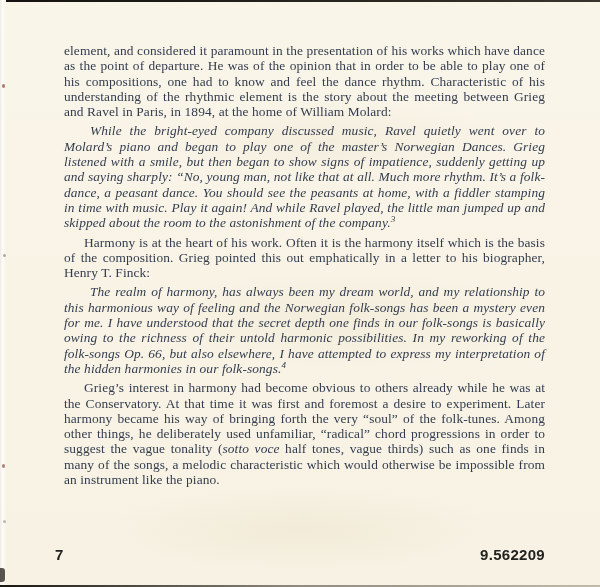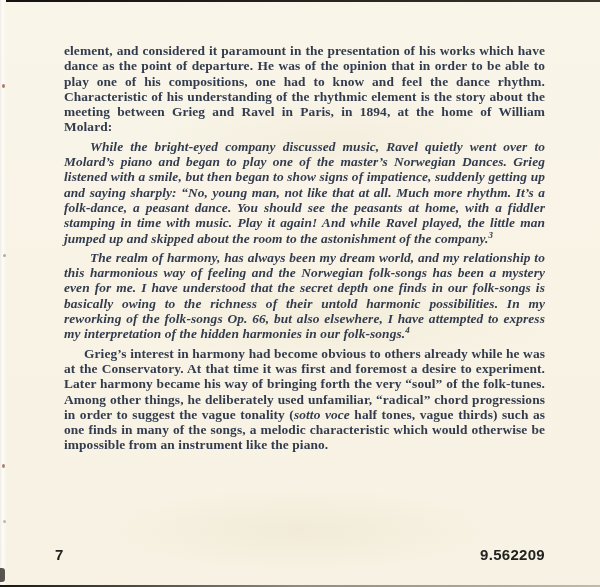--- a/index.html
+++ b/index.html
@@ -39,21 +39,21 @@
     position: absolute; left: 0; bottom: 5px; width: 5px; height: 14px;
     background: #3c3730; border-radius: 0 3px 3px 0; opacity: .85;
   }
   .text-block {
     position: absolute; top: 43px; left: 64px; width: 482px;
     color: #333c4e;
     font-size: 13.4px; line-height: 15.3px;
     text-align: justify;
     letter-spacing: 0.1px;
   }
-  .text-block p { margin: 0 1px 4px 0; font-weight: bold; }
+  .text-block p { margin: 0 1px 4px 0; }
   .text-block p.body.indent { text-indent: 20px; }
   .text-block p.quote { font-style: italic; text-indent: 26px; }
   .text-block sup { font-size: 9px; line-height: 0; vertical-align: super; }
   .footer {
     position: absolute; left: 0; right: 0; top: 546px; height: 20px;
     font-family: "Liberation Sans", "DejaVu Sans", sans-serif;
     font-weight: bold; font-size: 15px; color: #222320;
   }
   .footer .page-num  { position: absolute; left: 55px;  top: 0; }
   .footer .catalog   { position: absolute; right: 55px; top: 0; letter-spacing: 0.3px; }
@@ -68,20 +68,21 @@
 
   <span class="speck speck-1"></span>
   <span class="speck speck-2"></span>
   <span class="speck speck-3"></span>
   <span class="speck speck-4"></span>
   <span class="corner-smudge"></span>
 
   <div class="text-block">
       <p class="body"><span>element, and considered it paramount in the presentation of his works which have dance as the point of departure.  He was of the opinion that in order to be able to play one of his compositions, one had to know and feel the dance rhythm.  Characteristic of his understanding of the rhythmic element is the story about the meeting between Grieg and Ravel in Paris, in 1894, at the home of William Molard:</span></p>
       <p class="quote indent"><span>While the bright-eyed company discussed music, Ravel quietly went over to Molard’s piano and began to play one of the master’s Norwegian Dances.  Grieg listened with a smile, but then began to show signs of impatience, suddenly getting up and saying sharply: “No, young man, not like that at all.  Much more rhythm.  It’s a folk-dance, a peasant dance.  You should see the peasants at home, with a fiddler stamping in time with music.  Play it again! And while Ravel played, the little man jumped up and skipped about the room to the astonishment of the company.</span><sup>3</sup></p>
+      <p class="body indent"><span>Harmony is at the heart of his work.  Often it is the harmony itself which is the basis of the composition.  Grieg pointed this out emphatically in a letter to his biographer, Henry T. Finck:</span></p>
       <p class="quote"><span>The realm of harmony, has always been my dream world, and my relationship to this harmonious way of feeling and the Norwegian folk-songs has been a mystery even for me.  I have understood that the secret depth one finds in our folk-songs is basically owing to the richness of their untold harmonic possibilities.  In my reworking of the folk-songs Op. 66, but also elsewhere, I have attempted to express my interpretation of the hidden harmonies in our folk-songs.</span><sup>4</sup></p>
       <p class="body indent"><span>Grieg’s interest in harmony had become obvious to others already while he was at the Conservatory.  At that time it was first and foremost a desire to experiment.  Later harmony became his way of bringing forth the very “soul” of the folk-tunes.  Among other things, he deliberately used unfamiliar, “radical” chord progressions in order to suggest the vague tonality (</span><i>sotto voce</i><span> half tones, vague thirds) such as one finds in many of the songs, a melodic characteristic which would otherwise be impossible from an instrument like the piano.</span></p>
     </div>
 
   <div class="footer">
     <span class="page-num">7</span>
     <span class="catalog">9.562209</span>
   </div>
 
   <div class="edge-bottom"></div>

